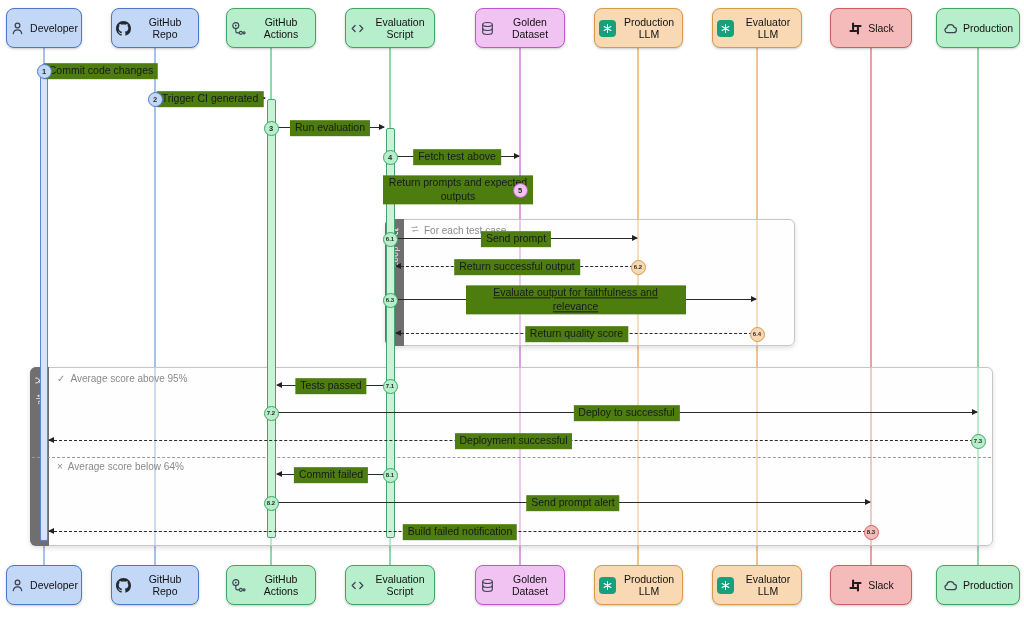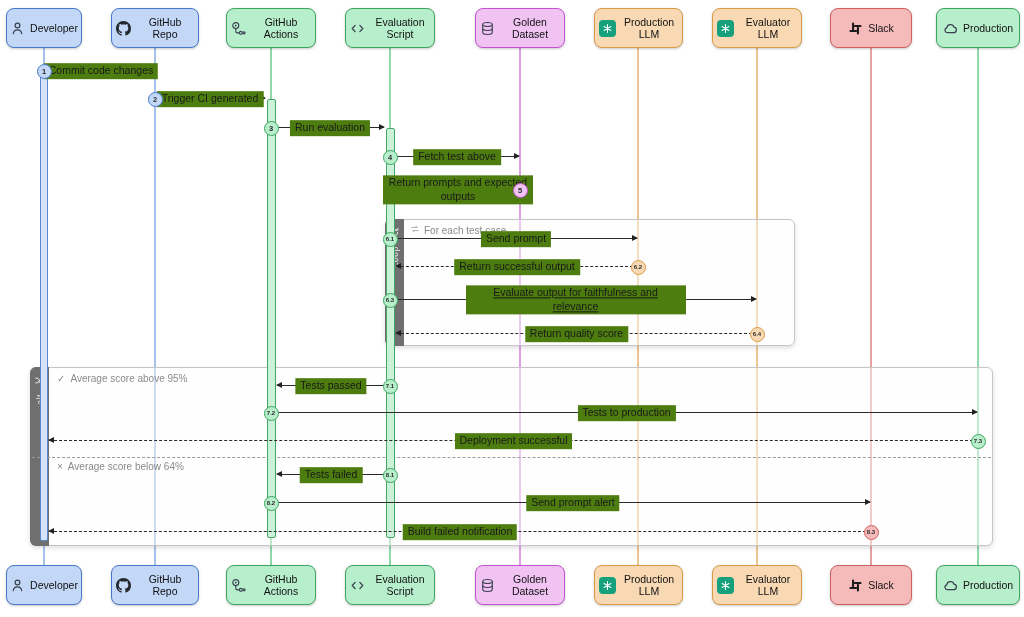--- a/index.html
+++ b/index.html
@@ -153,33 +153,33 @@
     <div class="numc" style="left: 749.5px; top: 326.5px; background: rgb(248, 217, 179); border-color: rgb(217, 154, 70); font-size: 6px;">6.4</div>
     <div class="msg" style="left: 277px; top: 386px; width: 108px;">
       <div class="line"></div>
       <div class="ah l"></div>
       <div class="lbl">Tests passed</div>
     </div>
     <div class="numc" style="left: 382.5px; top: 378.5px; background: rgb(183, 238, 203); border-color: rgb(63, 166, 96); font-size: 6px;">7.1</div>
     <div class="msg" style="left: 276px; top: 413px; width: 701px;">
       <div class="line"></div>
       <div class="ah r"></div>
-      <div class="lbl">Tests to production</div>
+      <div class="lbl">Deploy to successful</div>
     </div>
     <div class="numc" style="left: 263.5px; top: 405.5px; background: rgb(183, 238, 203); border-color: rgb(63, 166, 96); font-size: 6px;">7.2</div>
     <div class="msg dashed" style="left: 49px; top: 441px; width: 929px;">
       <div class="line"></div>
       <div class="ah l"></div>
       <div class="lbl">Deployment successful</div>
     </div>
     <div class="numc" style="left: 970.5px; top: 433.5px; background: rgb(183, 238, 203); border-color: rgb(63, 166, 96); font-size: 6px;">7.3</div>
     <div class="msg" style="left: 277px; top: 475px; width: 108px;">
       <div class="line"></div>
       <div class="ah l"></div>
-      <div class="lbl">Tests failed</div>
+      <div class="lbl">Commit failed</div>
     </div>
     <div class="numc" style="left: 382.5px; top: 467.5px; background: rgb(183, 238, 203); border-color: rgb(63, 166, 96); font-size: 6px;">8.1</div>
     <div class="msg" style="left: 276px; top: 503px; width: 594px;">
       <div class="line"></div>
       <div class="ah r"></div>
       <div class="lbl">Send prompt alert</div>
     </div>
     <div class="numc" style="left: 263.5px; top: 495.5px; background: rgb(183, 238, 203); border-color: rgb(63, 166, 96); font-size: 6px;">8.2</div>
     <div class="msg dashed" style="left: 49px; top: 532px; width: 822px;">
       <div class="line"></div>

